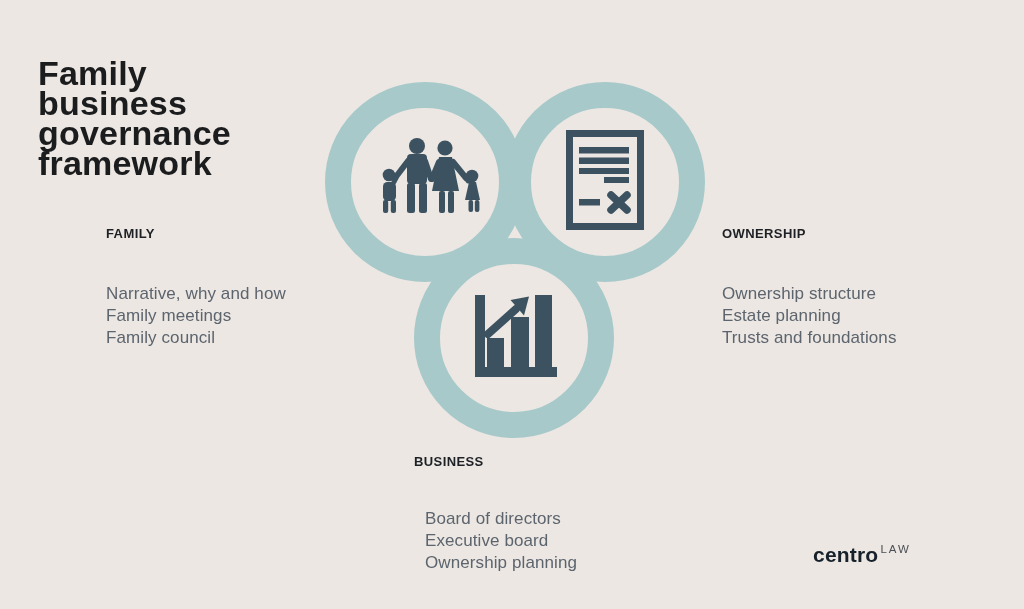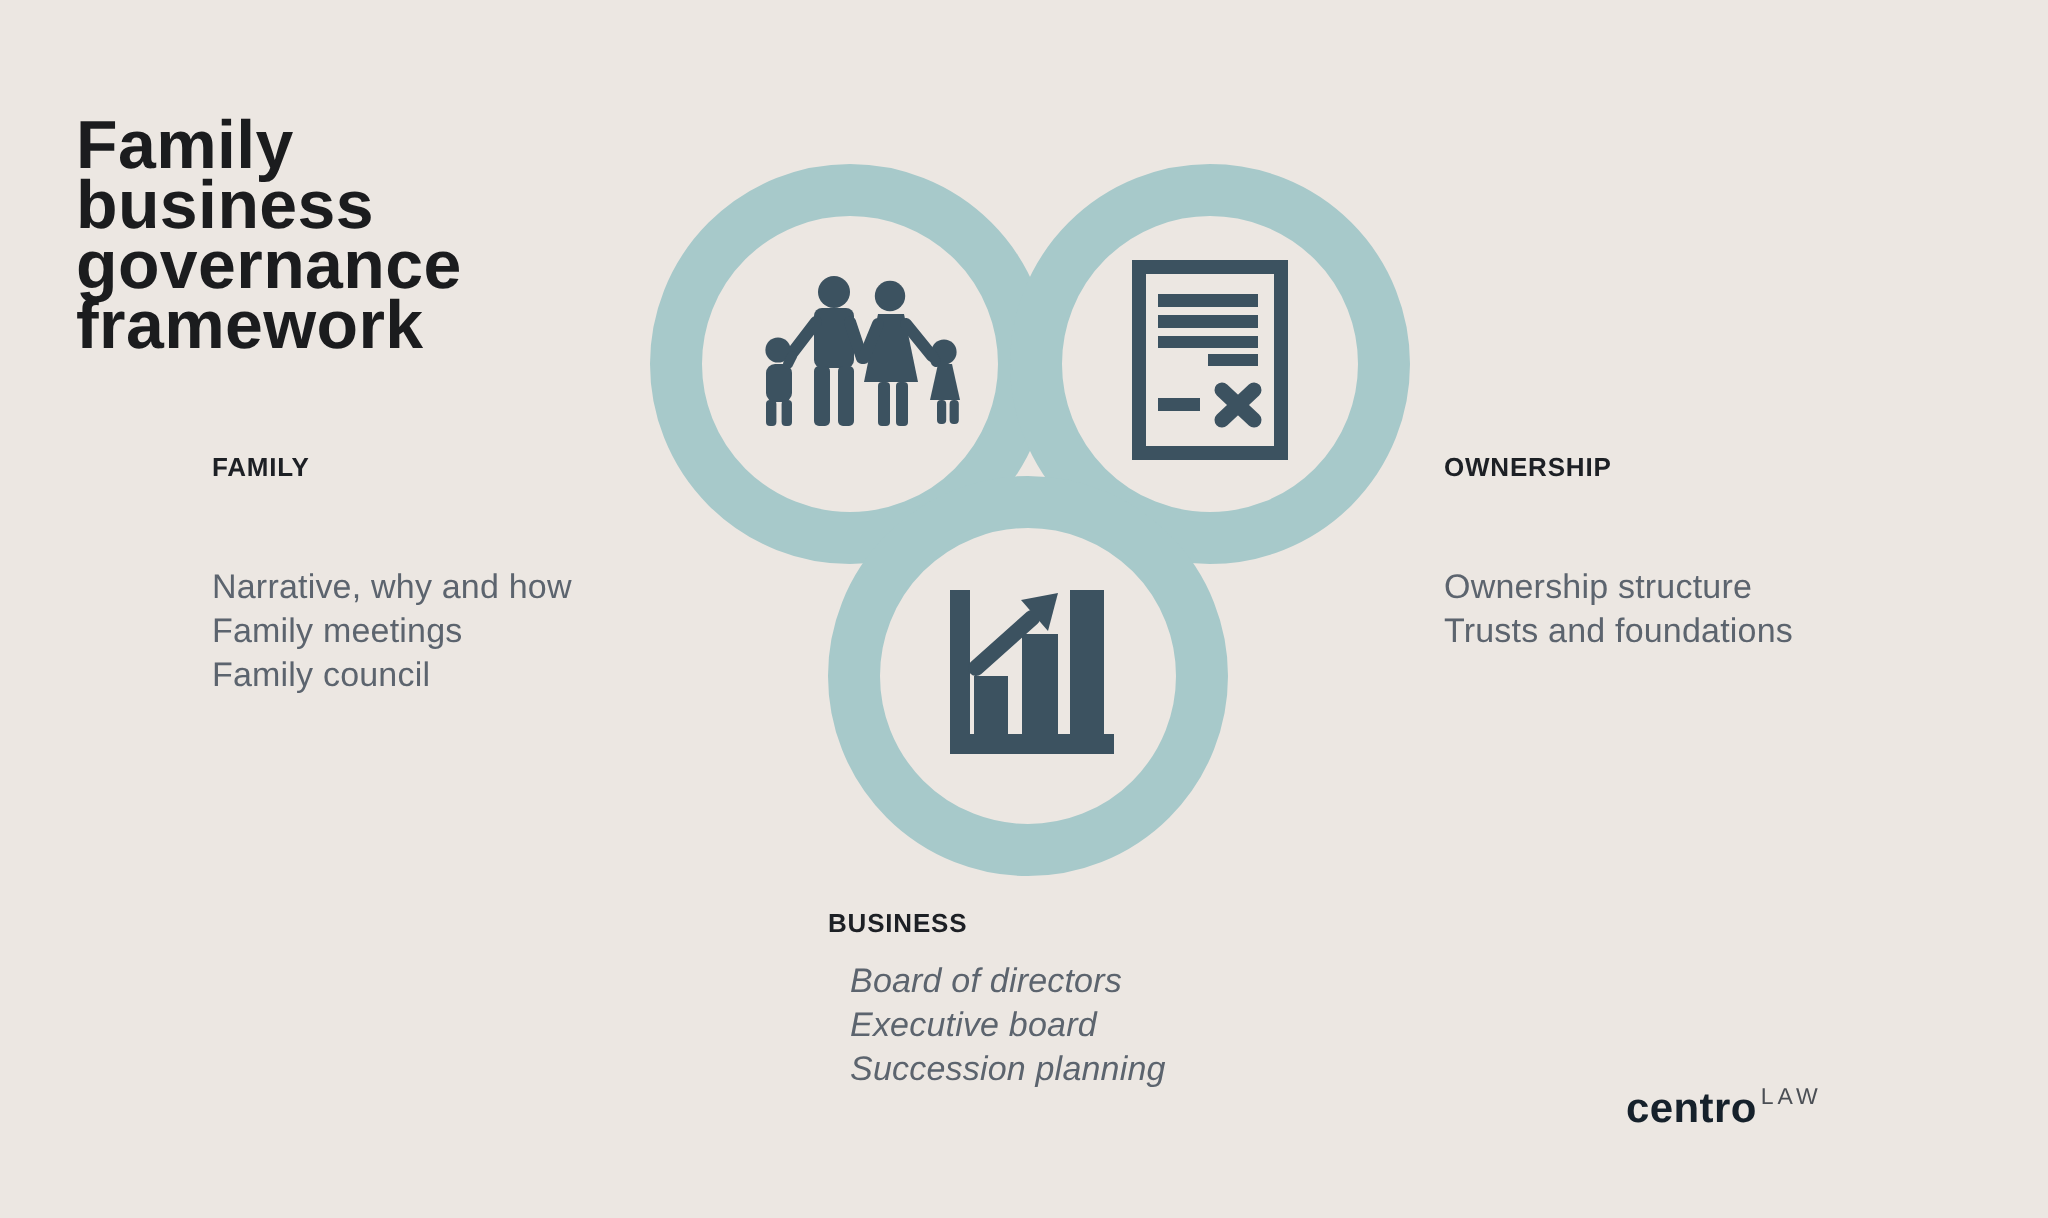--- a/index.html
+++ b/index.html
@@ -36,21 +36,21 @@
     list-style:none;
     font-size:17px;line-height:22px;color:var(--body-text);
     letter-spacing:.1px;
     margin-top:14px;
   }
   .family-heading{position:absolute;left:106px;top:226px;}
   .family-list{position:absolute;left:106px;top:269px;}
   .ownership-heading{position:absolute;left:722px;top:226px;}
   .ownership-list{position:absolute;left:722px;top:269px;}
   .business-heading{position:absolute;left:414px;top:454px;width:200px;text-align:left;}
-  .business-list{position:absolute;left:425px;top:466px;font-style:italic;}
+  .business-list{position:absolute;left:425px;top:494px;}
 
   .logo{
     position:absolute;left:813px;top:543px;
     display:flex;align-items:flex-start;
   }
   .logo .brand{
     font-size:21px;font-weight:bold;color:var(--logo-text);letter-spacing:.2px;
   }
   .logo .suffix{
     font-size:11.5px;font-weight:normal;color:var(--logo-suffix-text);
@@ -136,30 +136,31 @@
       <li>Narrative, why and how</li>
       <li>Family meetings</li>
       <li>Family council</li>
     </ul>
   </section>
 
   <section>
     <h2 class="section-heading ownership-heading">OWNERSHIP</h2>
     <ul class="section-list ownership-list">
       <li>Ownership structure</li>
+      <li>Estate planning</li>
       <li>Trusts and foundations</li>
     </ul>
   </section>
 
   <section>
     <h2 class="section-heading business-heading">BUSINESS</h2>
     <ul class="section-list business-list">
       <li>Board of directors</li>
       <li>Executive board</li>
-      <li>Succession planning</li>
+      <li>Ownership planning</li>
     </ul>
   </section>
 
   <div class="logo">
     <span class="brand">centro</span>
     <span class="suffix">LAW</span>
   </div>
 
 </div>
 

